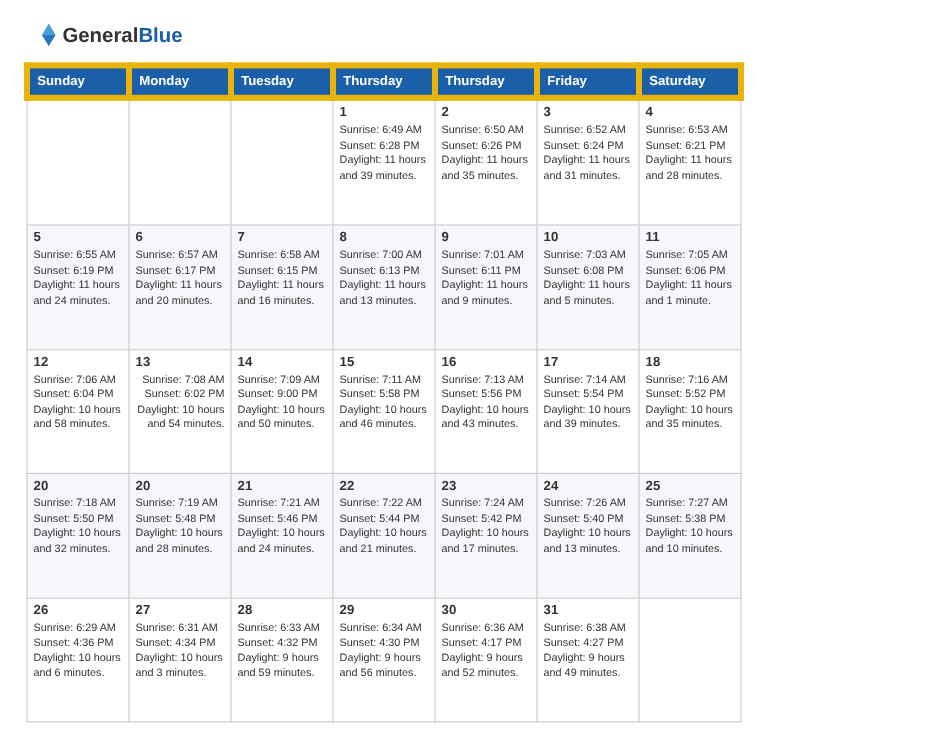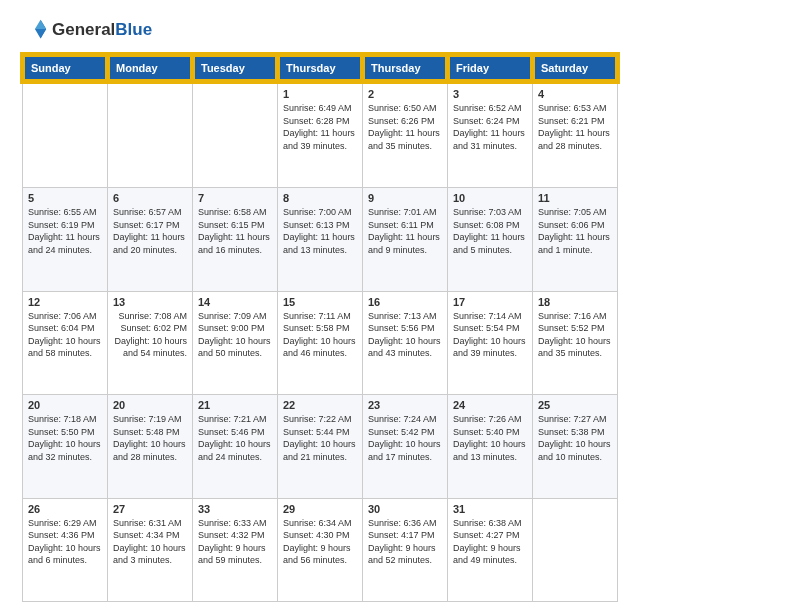--- a/index.html
+++ b/index.html
@@ -315,21 +315,21 @@
 and 6 minutes.</div>
           </td>
           <td>
             <span class="day-number">27</span>
             <div class="day-info" style="white-space: pre-line;">Sunrise: 6:31 AM
 Sunset: 4:34 PM
 Daylight: 10 hours
 and 3 minutes.</div>
           </td>
           <td>
-            <span class="day-number">33</span>
+            <span class="day-number">28</span>
             <div class="day-info" style="white-space: pre-line;">Sunrise: 6:33 AM
 Sunset: 4:32 PM
 Daylight: 9 hours
 and 59 minutes.</div>
           </td>
           <td>
             <span class="day-number">29</span>
             <div class="day-info" style="white-space: pre-line;">Sunrise: 6:34 AM
 Sunset: 4:30 PM
 Daylight: 9 hours

